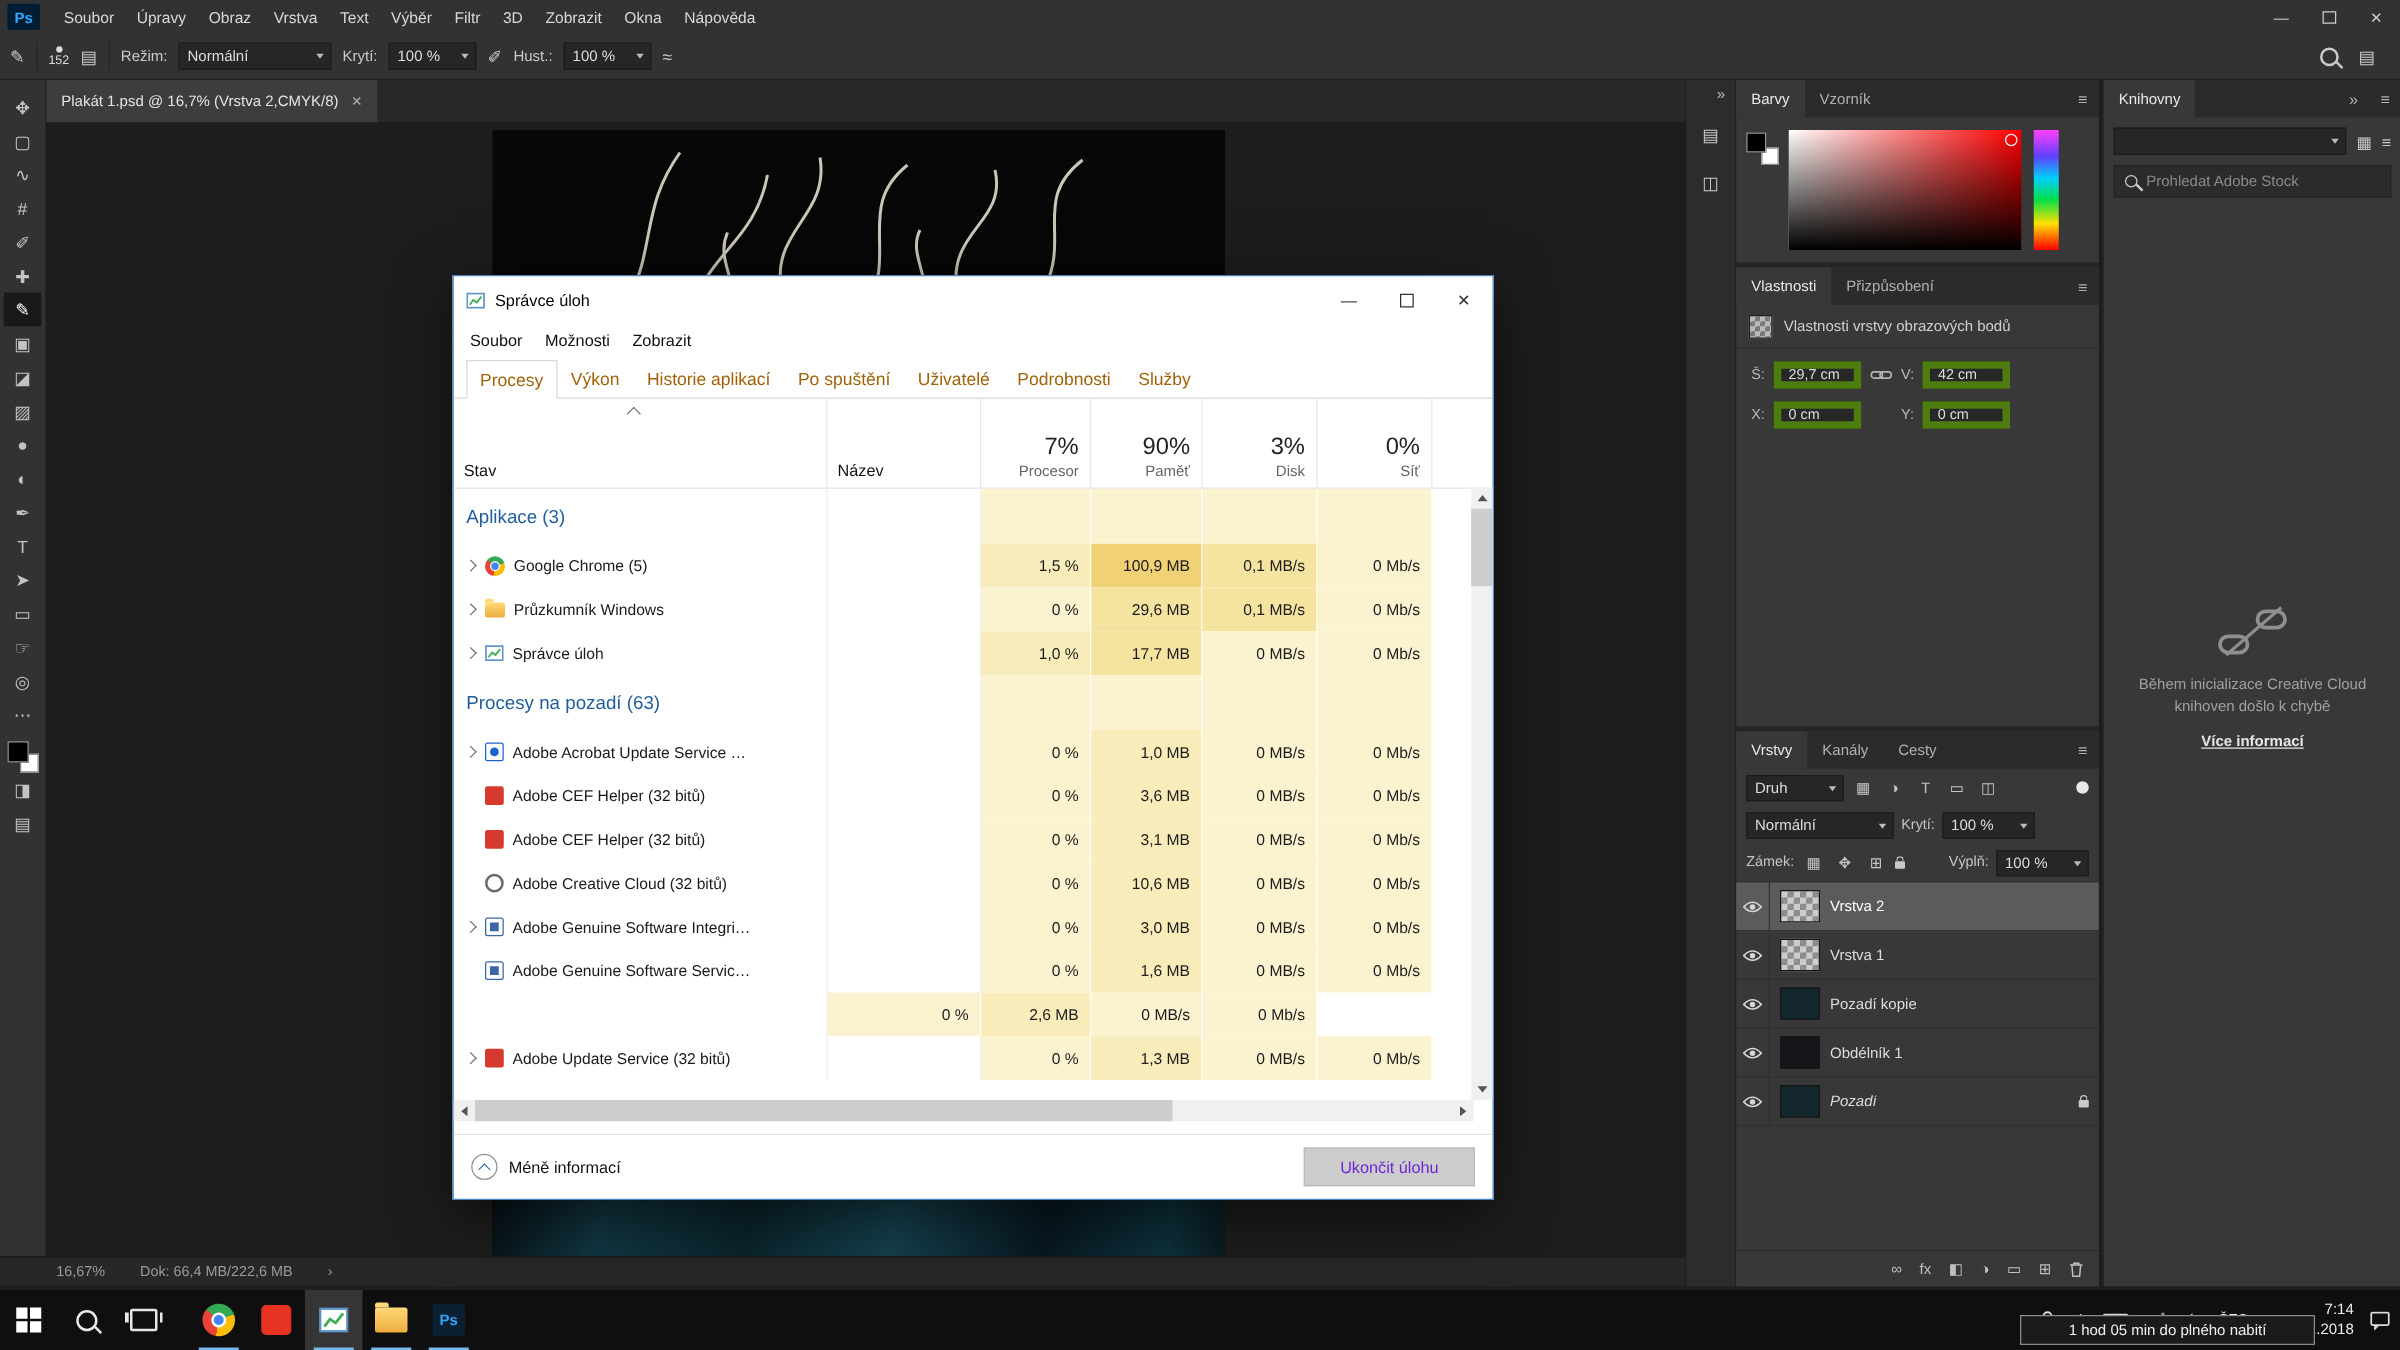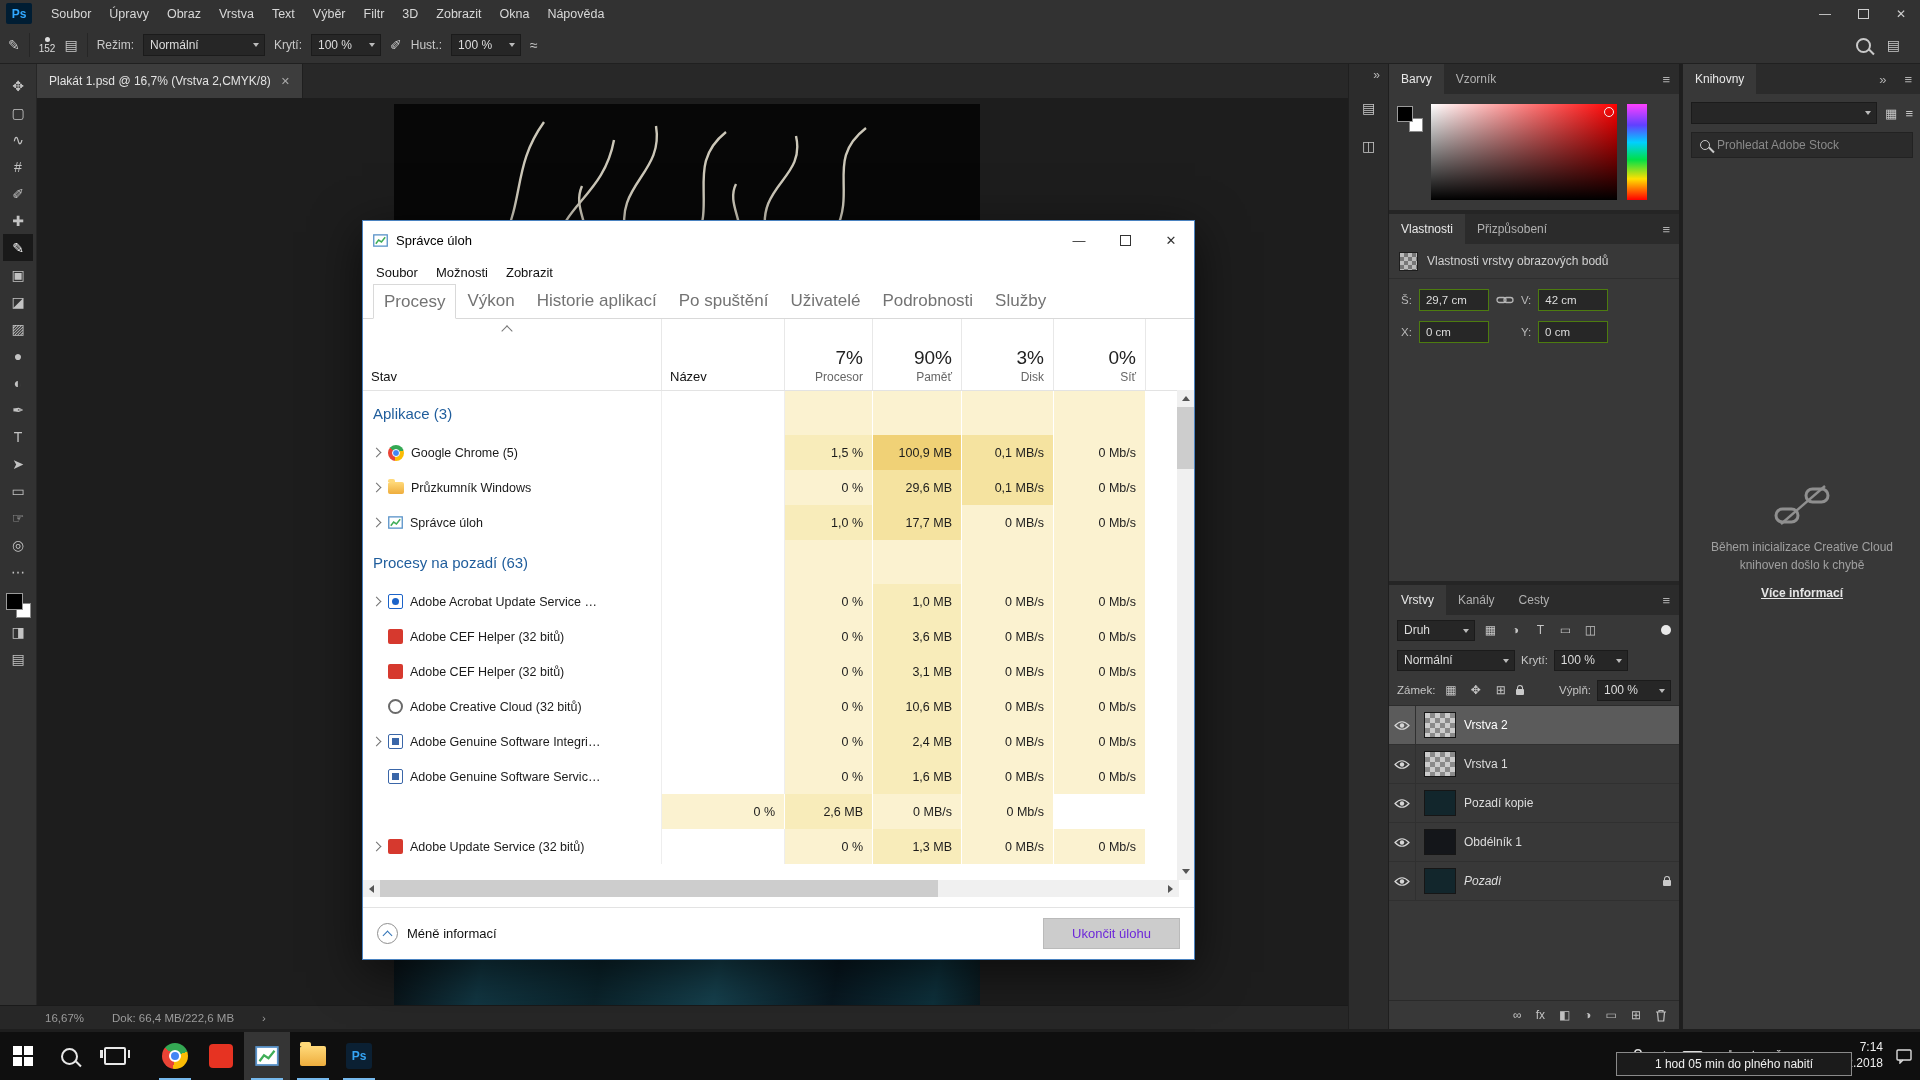--- a/index.html
+++ b/index.html
@@ -87,21 +87,21 @@
      background:linear-gradient(180deg,#ff40ff 0%,#6040ff 22%,#00d0ff 40%,#00e048 58%,#ffe000 78%,#ff0000 100%);}
 
   
   .prop-head{height:34px;display:flex;align-items:center;gap:9px;padding:0 10px;color:#d0d0d0;font-size:12px;
              border-bottom:1px solid #2e2e2e;}
   .checker{width:17px;height:17px;border:1px solid #1d1d1d;
      background:#bbb;background-image:linear-gradient(45deg,#777 25%,transparent 25%,transparent 75%,#777 75%),
      linear-gradient(45deg,#777 25%,transparent 25%,transparent 75%,#777 75%);
      background-size:8px 8px;background-position:0 0,4px 4px;}
   .prop-row{display:flex;align-items:center;gap:7px;padding:0 12px;margin-top:10px;font-size:11.5px;color:#b8b8b8;}
-  .pfield{width:70px;height:22px;background:#272727;border:1px solid #4d7c0f;display:flex;align-items:center;
+  .pfield{width:70px;height:22px;background:#272727;border:6px solid #4d7c0f;display:flex;align-items:center;
           padding-left:6px;color:#ddd;font-size:11.5px;box-sizing:border-box;}
 
   
   .l-row{display:flex;align-items:center;gap:6px;height:30px;padding:0 8px;font-size:11.5px;color:#c5c5c5;}
   .l-row .ps-select{height:19px;}
   .fglyph{width:19px;height:19px;display:flex;align-items:center;justify-content:center;font-size:12px;color:#c5c5c5;}
   .tog{width:10px;height:10px;border-radius:50%;background:#e8e8e8;margin-left:auto;}
   .layers-list{border-top:1px solid #2c2c2c;}
   .layer{height:38px;display:flex;align-items:center;gap:8px;border-bottom:1px solid #303030;
          font-size:12px;color:#ddd;padding:0 8px 0 0;}
@@ -140,21 +140,21 @@
       border:1px solid #4a82c0;box-shadow:0 12px 46px rgba(0,0,0,.6);box-sizing:border-box;
       color:#111;font-size:13px;z-index:40;}
   .tm-title{height:38px;display:flex;align-items:center;gap:8px;padding-left:10px;}
   .tm-title-text{font-size:13px;color:#000;}
   .tm-controls{margin-left:auto;display:flex;height:100%;}
   .tm-cbtn{width:46px;display:flex;align-items:center;justify-content:center;font-size:13px;color:#333;}
   .tm-max{width:9px;height:9px;border:1px solid #333;}
   .tm-menu{height:27px;display:flex;align-items:center;padding-left:4px;}
   .tm-menu span{padding:0 9px;}
   .tm-tabs{height:33px;display:flex;align-items:flex-end;padding-left:10px;border-bottom:1px solid #d9d9d9;box-sizing:border-box;}
-  .tm-tab{padding:7px 10px 6px 10px;border:1px solid transparent;font-size:17px;color:#737373;}
+  .tm-tab{padding:7px 10px 6px 10px;border:1px solid transparent;font-size:14px;color:#a16207;}
   .tm-tab.active{background:#fff;border:1px solid #d9d9d9;border-bottom:1px solid #fff;margin-bottom:-1px;}
   .tm-grid{display:grid;grid-template-columns:299px 123px 88px 89px 92px 92px 1fr;}
   .tm-header{height:71px;border-bottom:1px solid #e3e3e3;position:relative;}
   .tm-hcell{border-right:1px solid #e8e8e8;display:flex;flex-direction:column;justify-content:flex-end;
             align-items:flex-end;padding:4px 9px 6px 8px;box-sizing:border-box;}
   .tm-hcell.textcol{align-items:flex-start;}
   .tm-hcell .big{font-size:19px;color:#222;}
   .tm-hcell .lbl{font-size:12px;color:#666;margin-top:1px;}
   .tm-hcell.nb{border-right:none;}
   .sort-chevron{position:absolute;left:140px;top:8px;width:7px;height:7px;border-left:1px solid #777;border-top:1px solid #777;transform:rotate(45deg);}
@@ -702,21 +702,21 @@
         <div class="tm-cell blank"></div>
       </div>
       <div class="tm-grid tm-row">
         <div class="tm-namecell">
             <span class="exp"></span>
             <span class="pi pi-genuine"></span>
             <span class="pname">Adobe Genuine Software Integri…</span>
           </div>
         <div class="tm-cell"></div>
         <div class="tm-cell h0">0 %</div>
-        <div class="tm-cell h1">2,4 MB</div>
+        <div class="tm-cell h1">3,0 MB</div>
         <div class="tm-cell h0">0 MB/s</div>
         <div class="tm-cell h0">0 Mb/s</div>
         <div class="tm-cell blank"></div>
       </div>
       <div class="tm-grid tm-row">
         <div class="tm-namecell">
             <span class="exp hiddenx"></span>
             <span class="pi pi-genuine"></span>
             <span class="pname">Adobe Genuine Software Servic…</span>
           </div>

